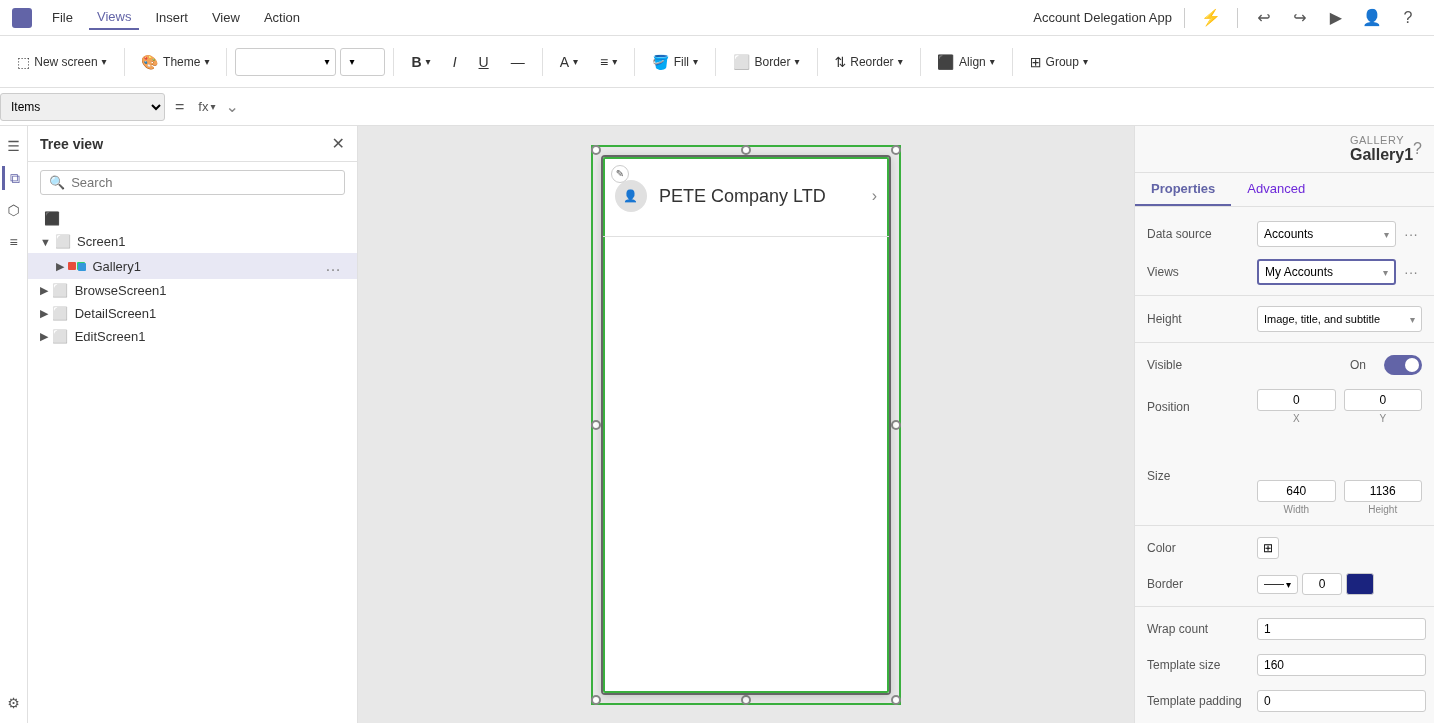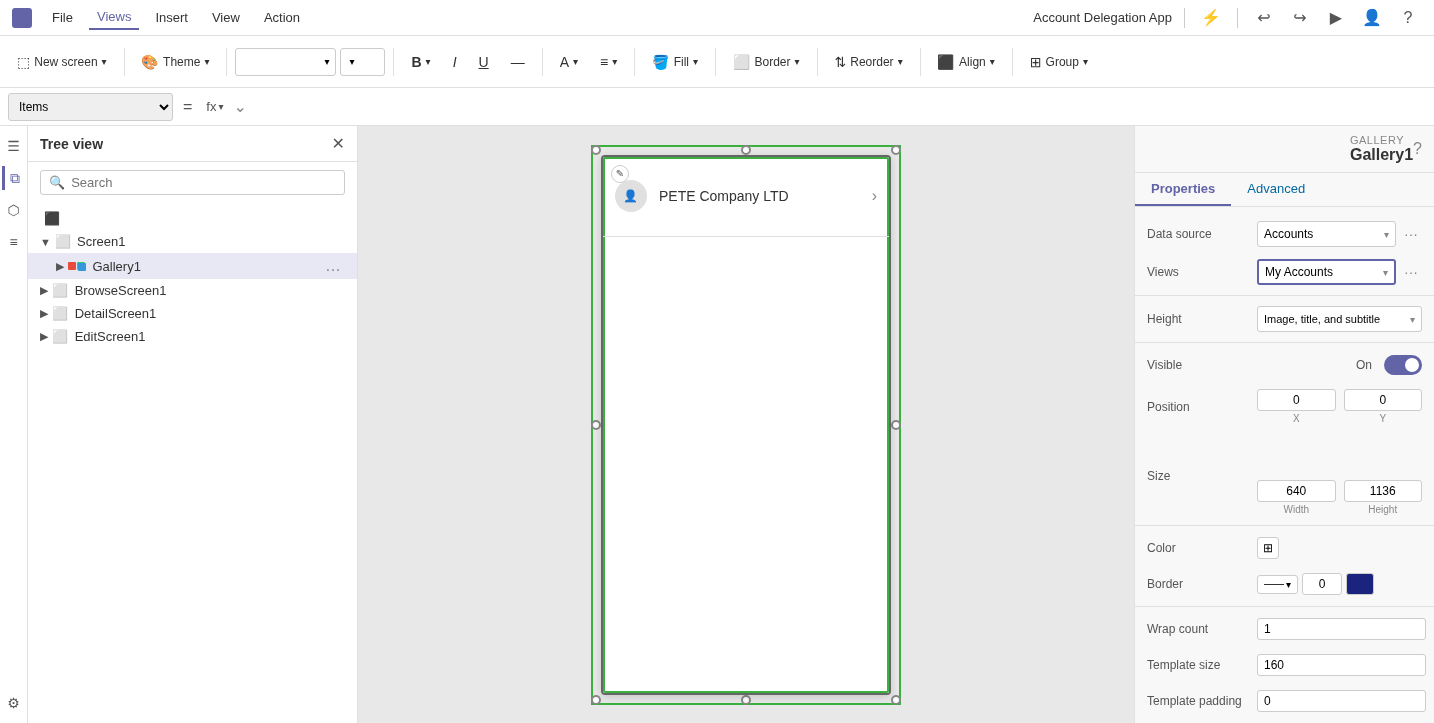--- a/index.html
+++ b/index.html
@@ -75,21 +75,21 @@
       background: #fff;
     }
 
     
     .formula-bar {
       height: 38px;
       background: #fff;
       display: flex;
       align-items: center;
       border-bottom: 1px solid #e0e0e0;
-      padding: 0 8px;
+      padding: 0 0;
       gap: 6px;
       flex-shrink: 0;
     }
     .formula-select {
       width: 165px;
       border: 1px solid #ccc;
       border-radius: 3px;
       font-size: 12px;
       padding: 2px 6px;
       height: 28px;
@@ -216,21 +216,21 @@
       display: flex; align-items: center;
       padding: 0 12px;
       height: 80px;
       cursor: pointer;
     }
     .gallery-row-icon {
       width: 32px; height: 32px; border-radius: 50%;
       background: #e0e0e0; margin-right: 12px; flex-shrink: 0;
       display: flex; align-items: center; justify-content: center;
     }
-    .gallery-row-text { flex: 1; font-size: 14px; color: #333; }
+    .gallery-row-text { flex: 1; font-size: 18px; color: #333; }
     .gallery-row-chevron { color: #888; font-size: 16px; }
     
     .edit-indicator {
       position: absolute;
       top: 8px; left: 8px;
       width: 18px; height: 18px;
       background: #fff;
       border: 1px solid #ccc;
       border-radius: 50%;
       display: flex; align-items: center; justify-content: center;
@@ -255,21 +255,21 @@
     }
     .panel-type { font-size: 11px; color: #888; text-transform: uppercase; letter-spacing: 0.5px; }
     .panel-name { font-size: 16px; font-weight: 600; color: #333; }
     .panel-help { font-size: 16px; color: #888; cursor: pointer; }
     .panel-tabs {
       display: flex;
       border-bottom: 1px solid #e0e0e0;
       background: #f8f8f8;
     }
     .panel-tab {
-      padding: 8px 16px; font-size: 13px; cursor: pointer; color: #0369a1;
+      padding: 8px 16px; font-size: 13px; cursor: pointer; color: #6d28d9;
       border-bottom: 2px solid transparent;
     }
     .panel-tab.active {
       color: #6264a7; font-weight: 600;
       border-bottom: 2px solid #6264a7;
     }
     .panel-body { padding: 8px 0; }
     .prop-row {
       display: flex; align-items: center;
       padding: 6px 12px; min-height: 36px;
@@ -288,21 +288,21 @@
     .prop-dropdown-caret { font-size: 10px; color: #888; }
     .prop-more-btn {
       width: 22px; height: 22px; display: flex; align-items: center;
       justify-content: center; cursor: pointer; font-size: 14px; color: #888;
       border-radius: 3px;
     }
     .prop-edit-link {
       font-size: 12px; color: #6264a7; cursor: pointer; margin-left: auto;
     }
     .prop-toggle {
-      display: flex; align-items: center; gap: 12px; margin-left: auto;
+      display: flex; align-items: center; gap: 18px; margin-left: auto;
     }
     .toggle-label { font-size: 12px; color: #555; }
     .toggle-switch {
       width: 38px; height: 20px;
       background: #6264a7;
       border-radius: 10px;
       position: relative; cursor: pointer;
     }
     .toggle-switch::after {
       content: '';

